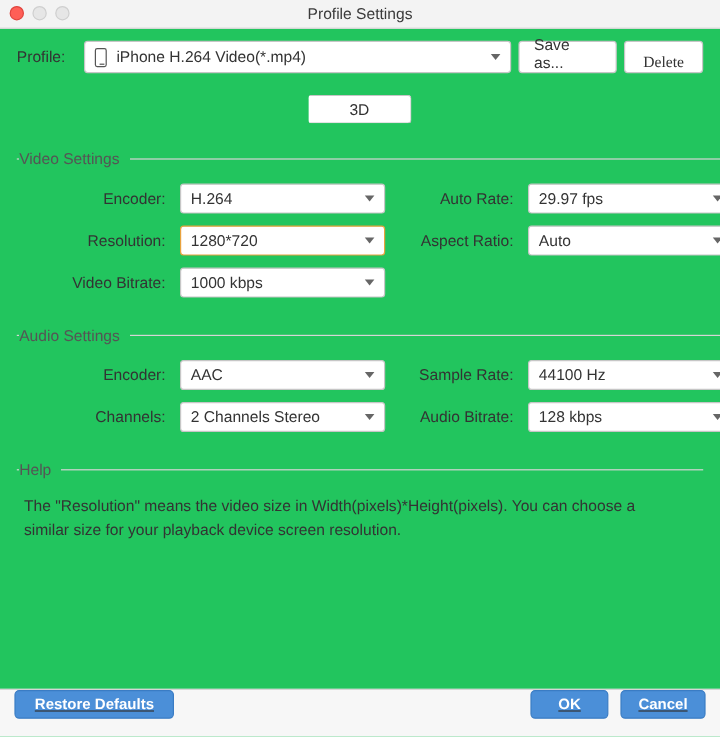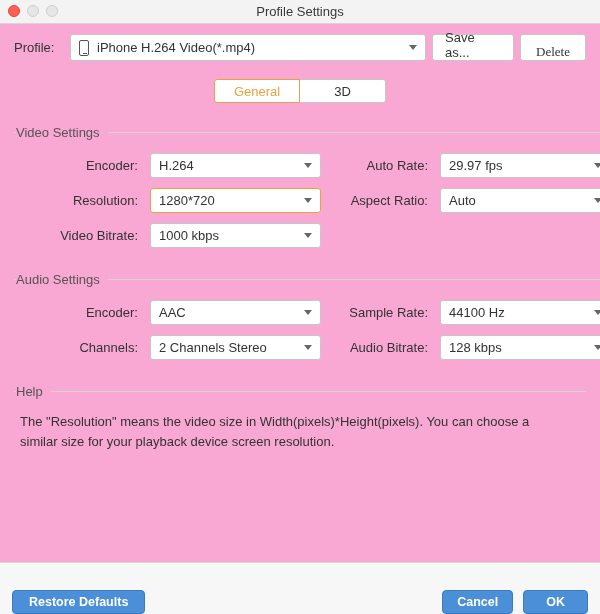--- a/index.html
+++ b/index.html
@@ -10,21 +10,21 @@
     height: 614px;
     font-family: -apple-system, "Helvetica Neue", Arial, sans-serif;
     font-size: 13px;
     color: #333;
     background: #f0f0f0;
     overflow: hidden;
   }
   .window {
     width: 600px;
     height: 614px;
-    background: #f9a8d4;
+    background: #22c55e;
     display: flex;
     flex-direction: column;
   }
   .titlebar {
     height: 24px;
     border-bottom: 1px solid #d5d5d5;
     display: flex;
     align-items: center;
     position: relative;
     background: #f3f3f3;
@@ -178,26 +178,27 @@
     border: 1px solid #e8a23e;
   }
   .help-text {
     color: #333;
     line-height: 1.55;
     padding: 0 6px;
     font-size: 13px;
   }
   .spacer { flex: 1; }
   .footer {
-    height: 52px;
+    height: 40px;
     border-top: 1px solid #d5d5d5;
     display: flex;
-    align-items: flex-end;
+    align-items: flex-start;
     padding: 0 12px;
     background: #f7f7f7;
+    text-decoration: underline;
   }
   .btn-blue {
     background: #4b8fd8;
     color: #fff;
     border: 1px solid #3a7cc4;
     border-radius: 4px;
     height: 24px;
     padding: 0 16px;
     display: flex;
     align-items: center;
@@ -238,23 +239,20 @@
       <div class="btn btn-saveas">
         <span>Save as...</span>
       </div>
       <div class="btn btn-delete">
         <span>Delete</span>
       </div>
     </div>
 
     <div class="seg">
       <div class="seg-group">
-        <div class="seg-btn left active">
-          <span>General</span>
-        </div>
         <div class="seg-btn right">
           <span>3D</span>
         </div>
       </div>
     </div>
 
     <fieldset class="group">
       <legend>Video Settings</legend>
       <div class="form-grid">
         <div class="flabel">Encoder:</div>
@@ -322,21 +320,21 @@
     </fieldset>
 
     <div class="spacer"></div>
   </div>
 
   <div class="footer">
     <div class="btn-blue">
       <span>Restore Defaults</span>
     </div>
     <div class="footer-right">
+      <div class="btn-blue small" style="padding:0 22px">
+        <span>OK</span>
+      </div>
       <div class="btn-blue small">
         <span>Cancel</span>
       </div>
-      <div class="btn-blue small" style="padding:0 22px">
-        <span>OK</span>
-      </div>
     </div>
   </div>
 </div>
 
 </body></html>

